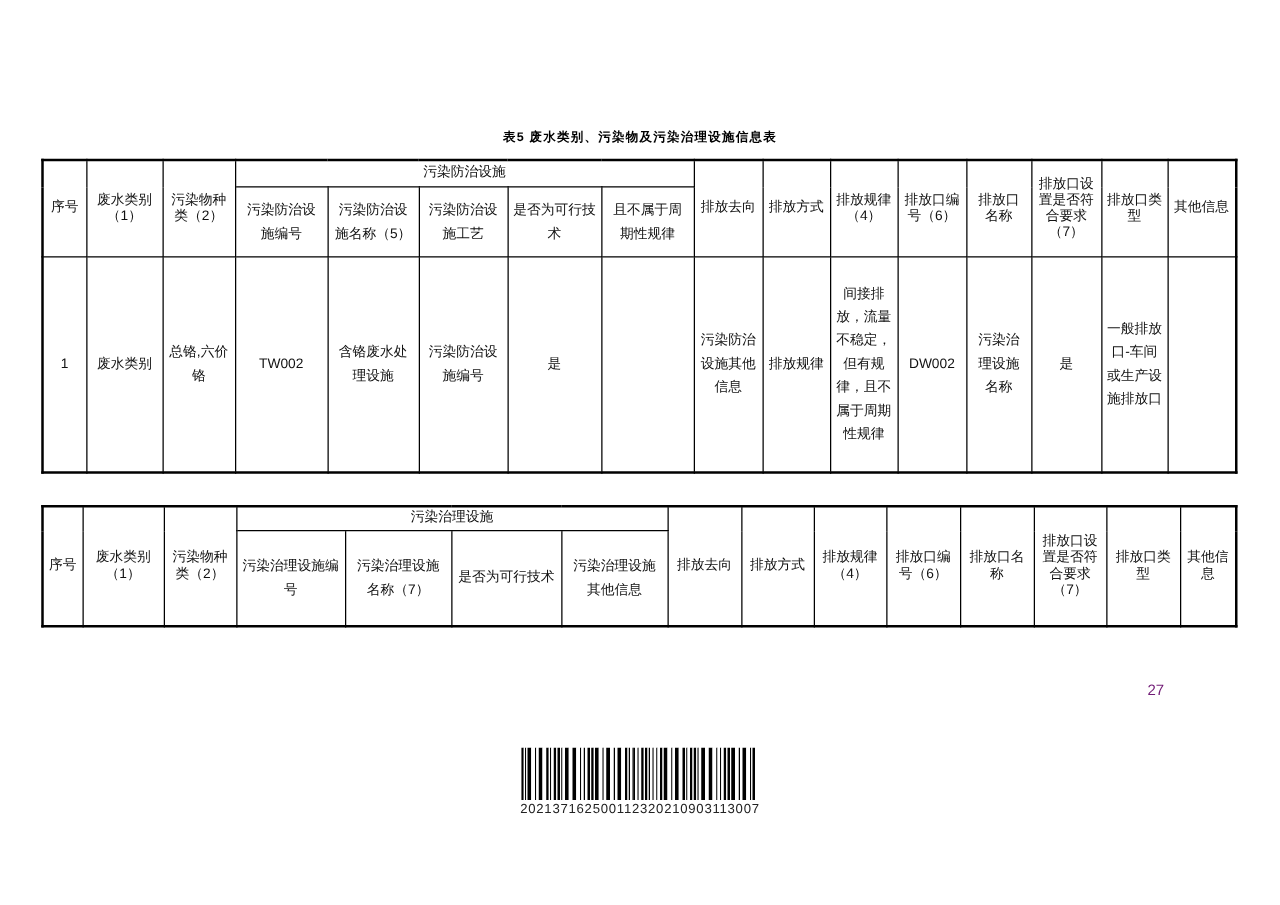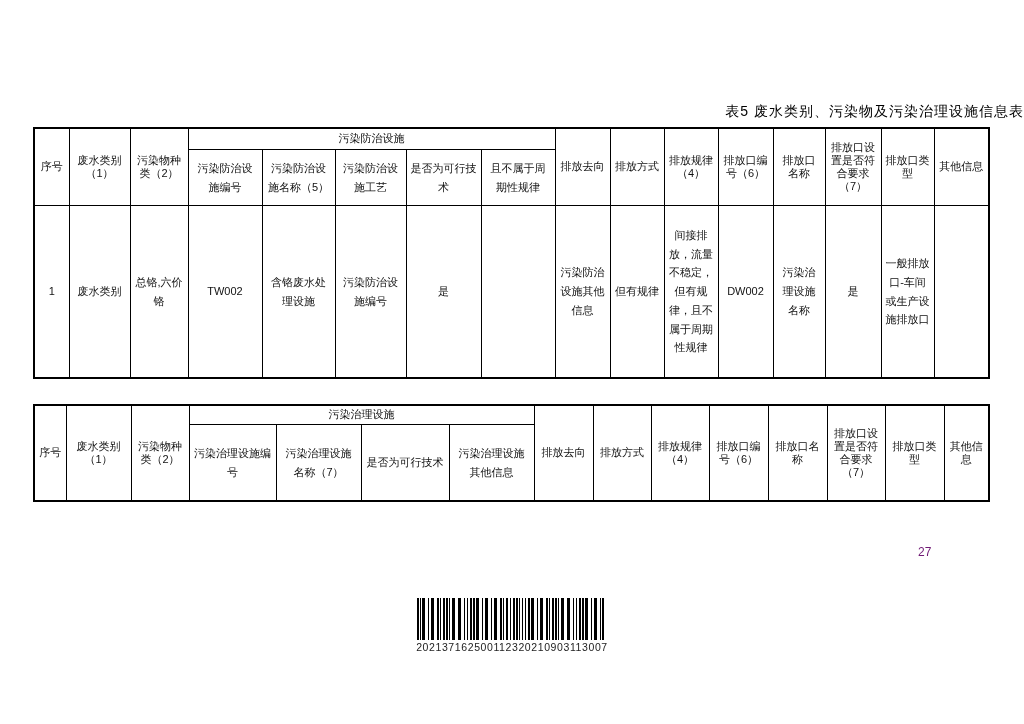--- a/index.html
+++ b/index.html
@@ -10,23 +10,23 @@
     background: #ffffff;
     font-family: "Liberation Sans", "DejaVu Sans", sans-serif;
     color: #000000;
     overflow: hidden;
   }
   .doc-title {
     position: absolute;
     top: 103px;
     left: 0;
     width: 100%;
-    text-align: right;
-    font-size: 14px;
-    font-weight: normal;
+    text-align: center;
+    font-size: 10px;
+    font-weight: bold;
     letter-spacing: 1px;
     color: #000000;
   }
   table.tbl {
     position: absolute;
     left: 33px;
     border-collapse: collapse;
     table-layout: fixed;
     width: 955px;
     border: 2px solid #000000;
@@ -132,21 +132,21 @@
       <tr class="r-data">
         <td>1</td>
         <td>废水类别</td>
         <td>总铬,六价铬</td>
         <td>TW002</td>
         <td>含铬废水处理设施</td>
         <td>污染防治设施编号</td>
         <td>是</td>
         <td></td>
         <td>污染防治设施其他信息</td>
-        <td>但有规律</td>
+        <td>排放规律</td>
         <td>间接排放，流量不稳定，但有规律，且不属于周期性规律</td>
         <td>DW002</td>
         <td>污染治理设施名称</td>
         <td>是</td>
         <td>一般排放口-车间或生产设施排放口</td>
         <td></td>
       </tr>
     </tbody>
   </table>
 

